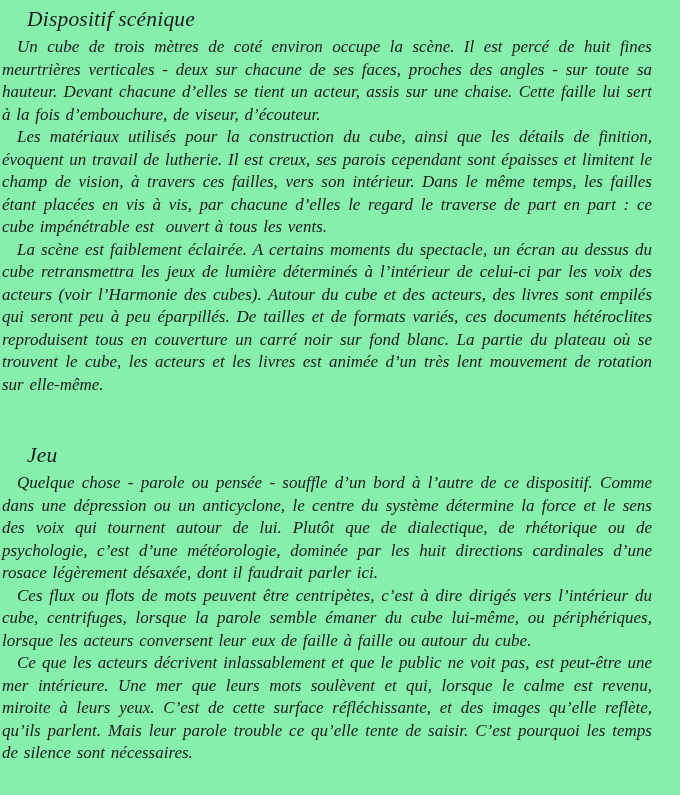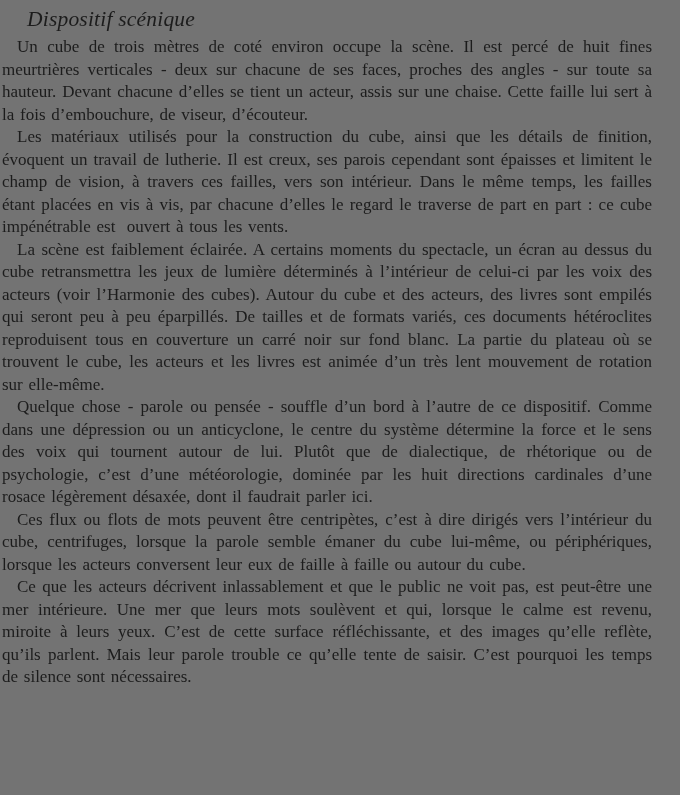--- a/index.html
+++ b/index.html
@@ -12,34 +12,35 @@
     height: 795px;
     overflow: hidden;
     font-family: "Liberation Serif", serif;
     color: #1c1c1c;
   }
   .page {
     box-sizing: border-box;
     width: 680px;
     height: 795px;
     padding: 4px 28px 0 2px;
-    background: #737373;
+    background: #86efac;
   }
   .heading {
     font-style: italic;
     font-weight: normal;
     font-size: 21.5px;
     line-height: 30px;
     margin: 0 0 2px 25px;
     letter-spacing: 0.2px;
   }
   .section-jeu .heading {
     margin-top: 44px;
   }
   .body-par {
+    font-style: italic;
     font-size: 17px;
     line-height: 22.5px;
     text-align: justify;
     text-indent: 15px;
     margin: 0;
     word-spacing: 1.5px;
   }
 </style>
 </head>
 <body>
@@ -47,18 +48,19 @@
 <div class="page">
 
   <section class="section-dispositif">
     <h2 class="heading">Dispositif scénique</h2>
     <p class="body-par">Un cube de trois mètres de coté environ occupe la scène. Il est percé de huit fines meurtrières verticales - deux sur chacune de ses faces, proches des angles - sur toute sa hauteur. Devant chacune d’elles se tient un acteur, assis sur une chaise. Cette faille lui sert à la fois d’embouchure, de viseur, d’écouteur.</p>
     <p class="body-par">Les matériaux utilisés pour la construction du cube, ainsi que les détails de finition, évoquent un travail de lutherie. Il est creux, ses parois cependant sont épaisses et limitent le champ de vision, à travers ces failles, vers son intérieur. Dans le même temps, les failles étant placées en vis à vis, par chacune d’elles le regard le traverse de part en part : ce cube impénétrable est &nbsp;ouvert à tous les vents.</p>
     <p class="body-par">La scène est faiblement éclairée. A certains moments du spectacle, un écran au dessus du cube retransmettra les jeux de lumière déterminés à l’intérieur de celui-ci par les voix des acteurs (voir l’Harmonie des cubes). Autour du cube et des acteurs, des livres sont empilés qui seront peu à peu éparpillés. De tailles et de formats variés, ces documents hétéroclites reproduisent tous en couverture un carré noir sur fond blanc. La partie du plateau où se trouvent le cube, les acteurs et les livres est animée d’un très lent mouvement de rotation sur elle-même.</p>
   </section>
 
   <section class="section-jeu">
+    <h2 class="heading">Jeu</h2>
     <p class="body-par">Quelque chose - parole ou pensée - souffle d’un bord à l’autre de ce dispositif. Comme dans une dépression ou un anticyclone, le centre du système détermine la force et le sens des voix qui tournent autour de lui. Plutôt que de dialectique, de rhétorique ou de psychologie, c’est d’une météorologie, dominée par les huit directions cardinales d’une rosace légèrement désaxée, dont il faudrait parler ici.</p>
     <p class="body-par">Ces flux ou flots de mots peuvent être centripètes, c’est à dire dirigés vers l’intérieur du cube, centrifuges, lorsque la parole semble émaner du cube lui-même, ou périphériques, lorsque les acteurs conversent leur eux de faille à faille ou autour du cube.</p>
     <p class="body-par">Ce que les acteurs décrivent inlassablement et que le public ne voit pas, est peut-être une mer intérieure. Une mer que leurs mots soulèvent et qui, lorsque le calme est revenu, miroite à leurs yeux. C’est de cette surface réfléchissante, et des images qu’elle reflète, qu’ils parlent. Mais leur parole trouble ce qu’elle tente de saisir. C’est pourquoi les temps de silence sont nécessaires.</p>
   </section>
 
 </div>
 
 </body></html>

